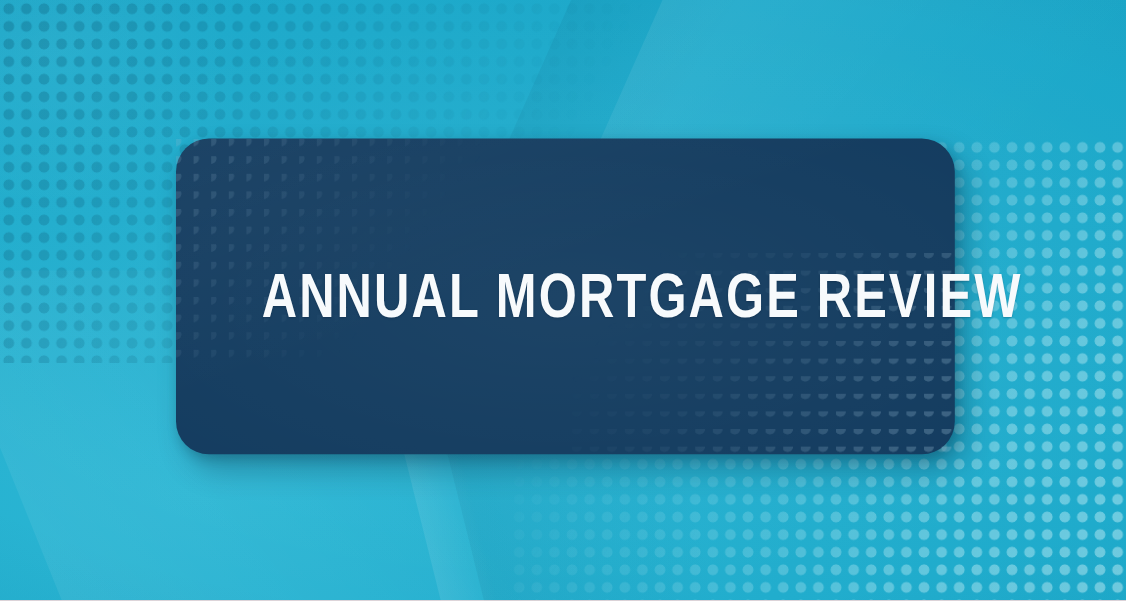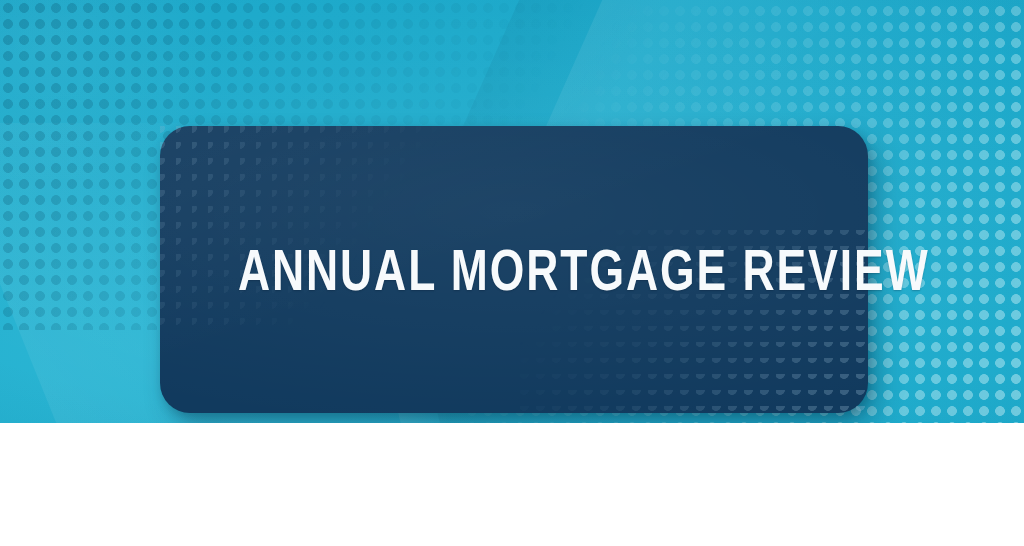--- a/index.html
+++ b/index.html
@@ -9,21 +9,21 @@
     background: #ffffff;
   }
   body {
     font-family: "Liberation Sans", "DejaVu Sans", sans-serif;
   }
 
   
   .stage {
     position: relative;
     width: 1024px;
-    height: 423px;
+    height: 546px;
     overflow: hidden;
     background: #fca5a5;
   }
 
   
   .bg-base {
     position: absolute;
     inset: 0;
     background:
       radial-gradient(130% 110% at 18% 82%, #2bb6d4 0%, #21adcd 42%, #1ba7c9 100%);

